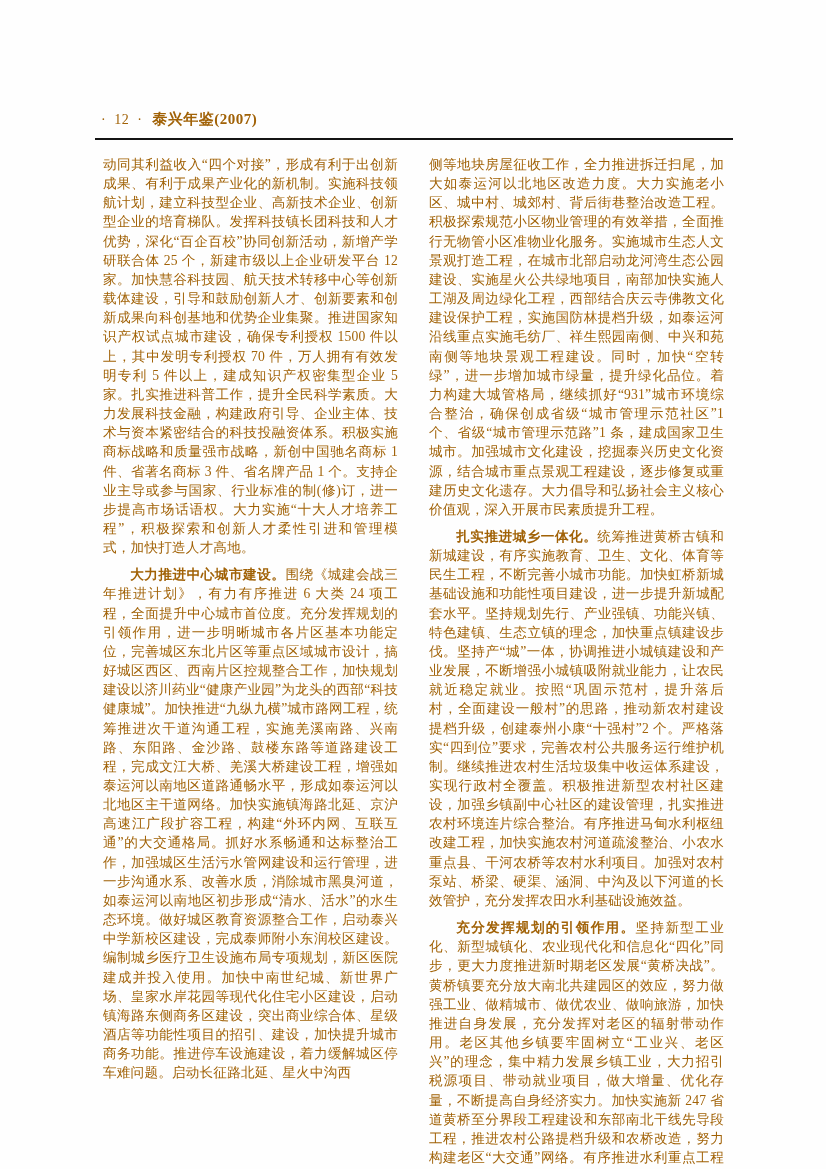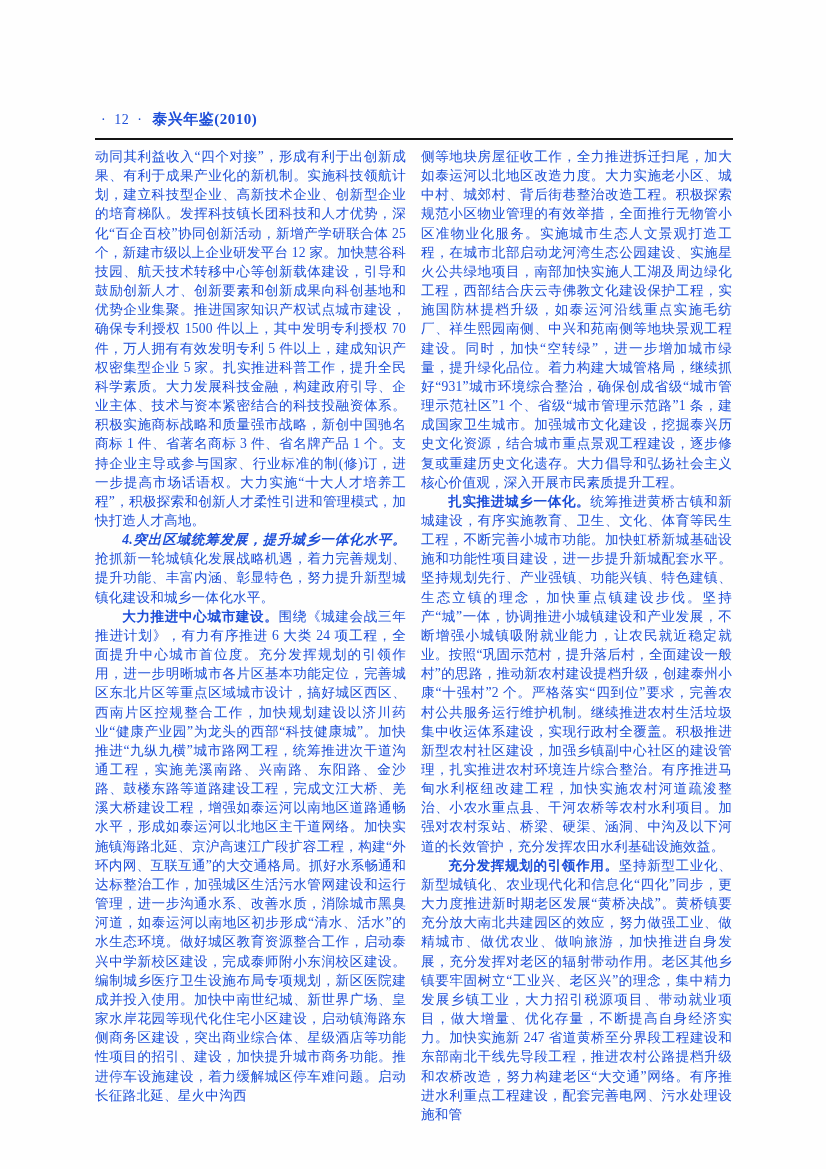--- a/index.html
+++ b/index.html
@@ -6,21 +6,21 @@
     margin: 0;
     padding: 0;
     background: #ffffff;
   }
   .page {
     position: relative;
     width: 826px;
     height: 1169px;
     background: #fefefe;
     font-family: "Liberation Serif", "DejaVu Serif", serif;
-    color: #1d4ed8;
+    color: #a16207;
     overflow: hidden;
     margin: 0 auto;
   }
   .content {
     position: absolute;
     left: 95px;
     top: 110px;
     width: 638px;
   }
   .running-header {
@@ -51,21 +51,21 @@
   }
   .col {
     width: 311px;
     font-size: 13.6px;
     line-height: 19.15px;
     text-align: justify;
     text-justify: inter-ideograph;
     letter-spacing: 0.2px;
   }
   .col p {
-    margin: 0;
+    margin: 8px;
     text-indent: 2em;
     word-break: break-all;
     font-family: Liberation Serif, serif;
   }
   .col p.cont {
     text-indent: 0;
   }
   .lead-kai {
     font-style: italic;
     font-weight: 600;
@@ -75,29 +75,28 @@
   }
 </style>
 </head>
 <body>
 
 <div class="page">
   <div class="content">
 
     <div class="running-header">
       <span class="pagenum">·  12  ·</span>
-      <span class="booktitle">泰兴年鉴(2010)</span>
+      <span class="booktitle">泰兴年鉴(2007)</span>
     </div>
     <div class="header-rule"></div>
 
     <div class="cols">
 
       <div class="col">
         <p class="cont"><span>动同其利益收入“四个对接”，形成有利于出创新成果、有利于成果产业化的新机制。实施科技领航计划，建立科技型企业、高新技术企业、创新型企业的培育梯队。发挥科技镇长团科技和人才优势，深化“百企百校”协同创新活动，新增产学研联合体 25 个，新建市级以上企业研发平台 12 家。加快慧谷科技园、航天技术转移中心等创新载体建设，引导和鼓励创新人才、创新要素和创新成果向科创基地和优势企业集聚。推进国家知识产权试点城市建设，确保专利授权 1500 件以上，其中发明专利授权 70 件，万人拥有有效发明专利 5 件以上，建成知识产权密集型企业 5 家。扎实推进科普工作，提升全民科学素质。大力发展科技金融，构建政府引导、企业主体、技术与资本紧密结合的科技投融资体系。积极实施商标战略和质量强市战略，新创中国驰名商标 1 件、省著名商标 3 件、省名牌产品 1 个。支持企业主导或参与国家、行业标准的制(修)订，进一步提高市场话语权。大力实施“十大人才培养工程”，积极探索和创新人才柔性引进和管理模式，加快打造人才高地。</span></p>
-        <p><span class="lead-kai">4.突出区域统筹发展，提升城乡一体化水平。</span><span>抢抓新一轮城镇化发展战略机遇，着力完善规划、提升功能、丰富内涵、彰显特色，努力提升新型城镇化建设和城乡一体化水平。</span></p>
         <p><span class="lead-bold">大力推进中心城市建设。</span><span>围绕《城建会战三年推进计划》，有力有序推进 6 大类 24 项工程，全面提升中心城市首位度。充分发挥规划的引领作用，进一步明晰城市各片区基本功能定位，完善城区东北片区等重点区域城市设计，搞好城区西区、西南片区控规整合工作，加快规划建设以济川药业“健康产业园”为龙头的西部“科技健康城”。加快推进“九纵九横”城市路网工程，统筹推进次干道沟通工程，实施羌溪南路、兴南路、东阳路、金沙路、鼓楼东路等道路建设工程，完成文江大桥、羌溪大桥建设工程，增强如泰运河以南地区道路通畅水平，形成如泰运河以北地区主干道网络。加快实施镇海路北延、京沪高速江广段扩容工程，构建“外环内网、互联互通”的大交通格局。抓好水系畅通和达标整治工作，加强城区生活污水管网建设和运行管理，进一步沟通水系、改善水质，消除城市黑臭河道，如泰运河以南地区初步形成“清水、活水”的水生态环境。做好城区教育资源整合工作，启动泰兴中学新校区建设，完成泰师附小东润校区建设。编制城乡医疗卫生设施布局专项规划，新区医院建成并投入使用。加快中南世纪城、新世界广场、皇家水岸花园等现代化住宅小区建设，启动镇海路东侧商务区建设，突出商业综合体、星级酒店等功能性项目的招引、建设，加快提升城市商务功能。推进停车设施建设，着力缓解城区停车难问题。启动长征路北延、星火中沟西</span></p>
       </div>
 
       <div class="col">
         <p class="cont"><span>侧等地块房屋征收工作，全力推进拆迁扫尾，加大如泰运河以北地区改造力度。大力实施老小区、城中村、城郊村、背后街巷整治改造工程。积极探索规范小区物业管理的有效举措，全面推行无物管小区准物业化服务。实施城市生态人文景观打造工程，在城市北部启动龙河湾生态公园建设、实施星火公共绿地项目，南部加快实施人工湖及周边绿化工程，西部结合庆云寺佛教文化建设保护工程，实施国防林提档升级，如泰运河沿线重点实施毛纺厂、祥生熙园南侧、中兴和苑南侧等地块景观工程建设。同时，加快“空转绿”，进一步增加城市绿量，提升绿化品位。着力构建大城管格局，继续抓好“931”城市环境综合整治，确保创成省级“城市管理示范社区”1 个、省级“城市管理示范路”1 条，建成国家卫生城市。加强城市文化建设，挖掘泰兴历史文化资源，结合城市重点景观工程建设，逐步修复或重建历史文化遗存。大力倡导和弘扬社会主义核心价值观，深入开展市民素质提升工程。</span></p>
         <p><span class="lead-bold">扎实推进城乡一体化。</span><span>统筹推进黄桥古镇和新城建设，有序实施教育、卫生、文化、体育等民生工程，不断完善小城市功能。加快虹桥新城基础设施和功能性项目建设，进一步提升新城配套水平。坚持规划先行、产业强镇、功能兴镇、特色建镇、生态立镇的理念，加快重点镇建设步伐。坚持产“城”一体，协调推进小城镇建设和产业发展，不断增强小城镇吸附就业能力，让农民就近稳定就业。按照“巩固示范村，提升落后村，全面建设一般村”的思路，推动新农村建设提档升级，创建泰州小康“十强村”2 个。严格落实“四到位”要求，完善农村公共服务运行维护机制。继续推进农村生活垃圾集中收运体系建设，实现行政村全覆盖。积极推进新型农村社区建设，加强乡镇副中心社区的建设管理，扎实推进农村环境连片综合整治。有序推进马甸水利枢纽改建工程，加快实施农村河道疏浚整治、小农水重点县、干河农桥等农村水利项目。加强对农村泵站、桥梁、硬渠、涵洞、中沟及以下河道的长效管护，充分发挥农田水利基础设施效益。</span></p>
         <p><span class="lead-bold">充分发挥规划的引领作用。</span><span>坚持新型工业化、新型城镇化、农业现代化和信息化“四化”同步，更大力度推进新时期老区发展“黄桥决战”。黄桥镇要充分放大南北共建园区的效应，努力做强工业、做精城市、做优农业、做响旅游，加快推进自身发展，充分发挥对老区的辐射带动作用。老区其他乡镇要牢固树立“工业兴、老区兴”的理念，集中精力发展乡镇工业，大力招引税源项目、带动就业项目，做大增量、优化存量，不断提高自身经济实力。加快实施新 247 省道黄桥至分界段工程建设和东部南北干线先导段工程，推进农村公路提档升级和农桥改造，努力构建老区“大交通”网络。有序推进水利重点工程建设，配套完善电网、污水处理设施和管</span></p>
       </div>
 
     </div>

